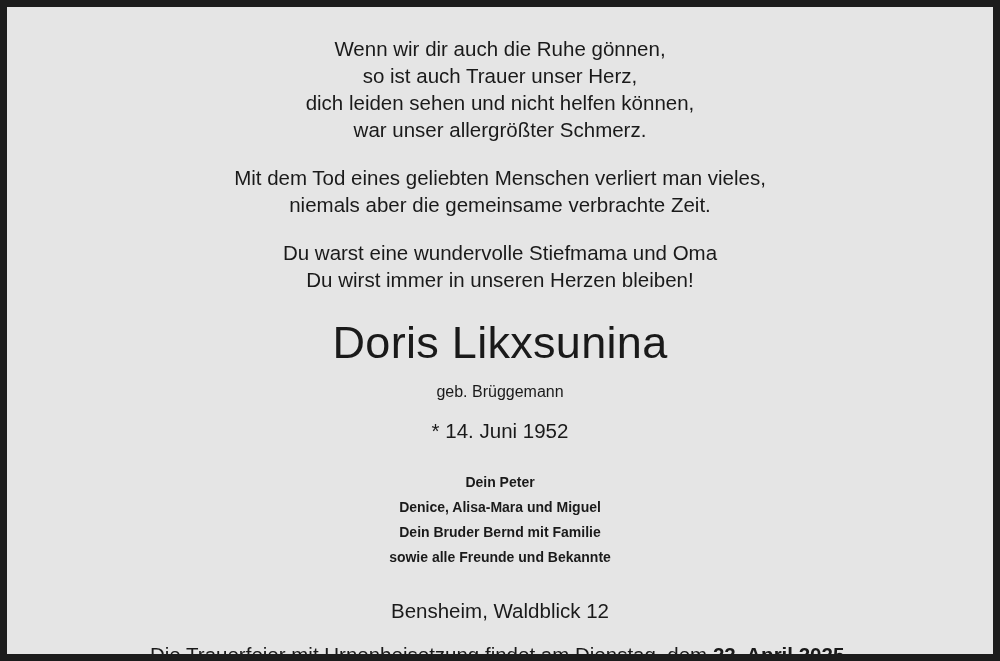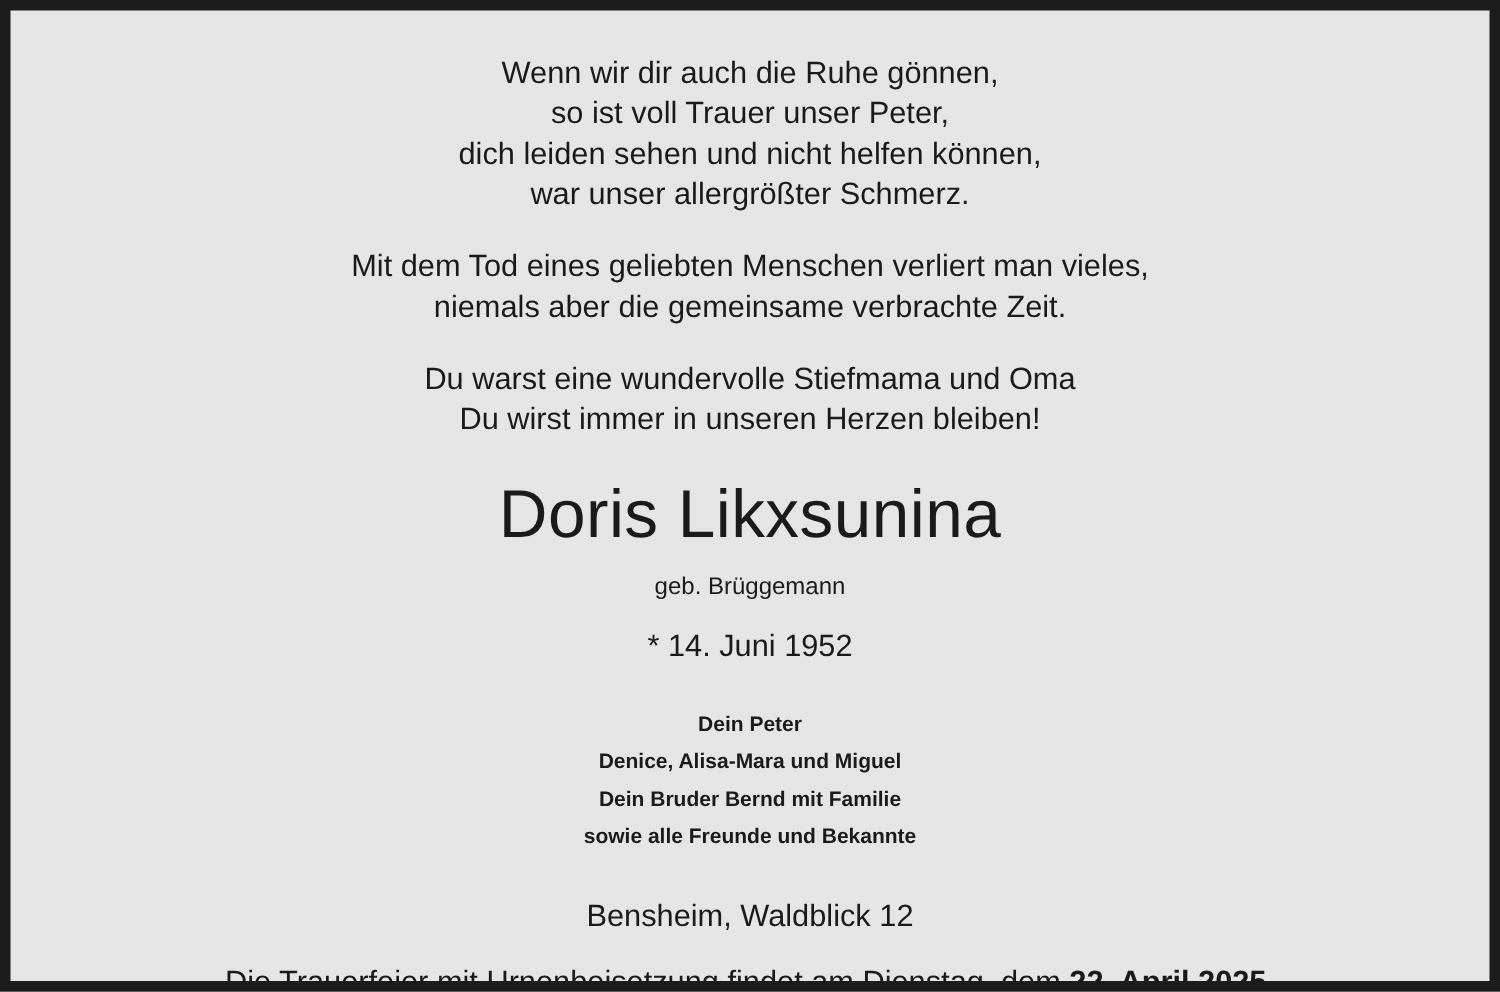--- a/index.html
+++ b/index.html
@@ -93,21 +93,21 @@
     font-weight: bold;
   }
 </style>
 </head>
 <body>
 
 <div class="obituary-card">
 
   <div class="poem">
     <span class="poem-line">Wenn wir dir auch die Ruhe gönnen,</span>
-    <span class="poem-line">so ist voll Trauer unser Peter,</span>
+    <span class="poem-line">so ist auch Trauer unser Herz,</span>
     <span class="poem-line">dich leiden sehen und nicht helfen können,</span>
     <span class="poem-line">war unser allergrößter Schmerz.</span>
     <div class="stanza-gap"></div>
     <span class="poem-line">Mit dem Tod eines geliebten Menschen verliert man vieles,</span>
     <span class="poem-line">niemals aber die gemeinsame verbrachte Zeit.</span>
     <div class="stanza-gap"></div>
     <span class="poem-line">Du warst eine wundervolle Stiefmama und Oma</span>
     <span class="poem-line">Du wirst immer in unseren Herzen bleiben!</span>
   </div>
 

